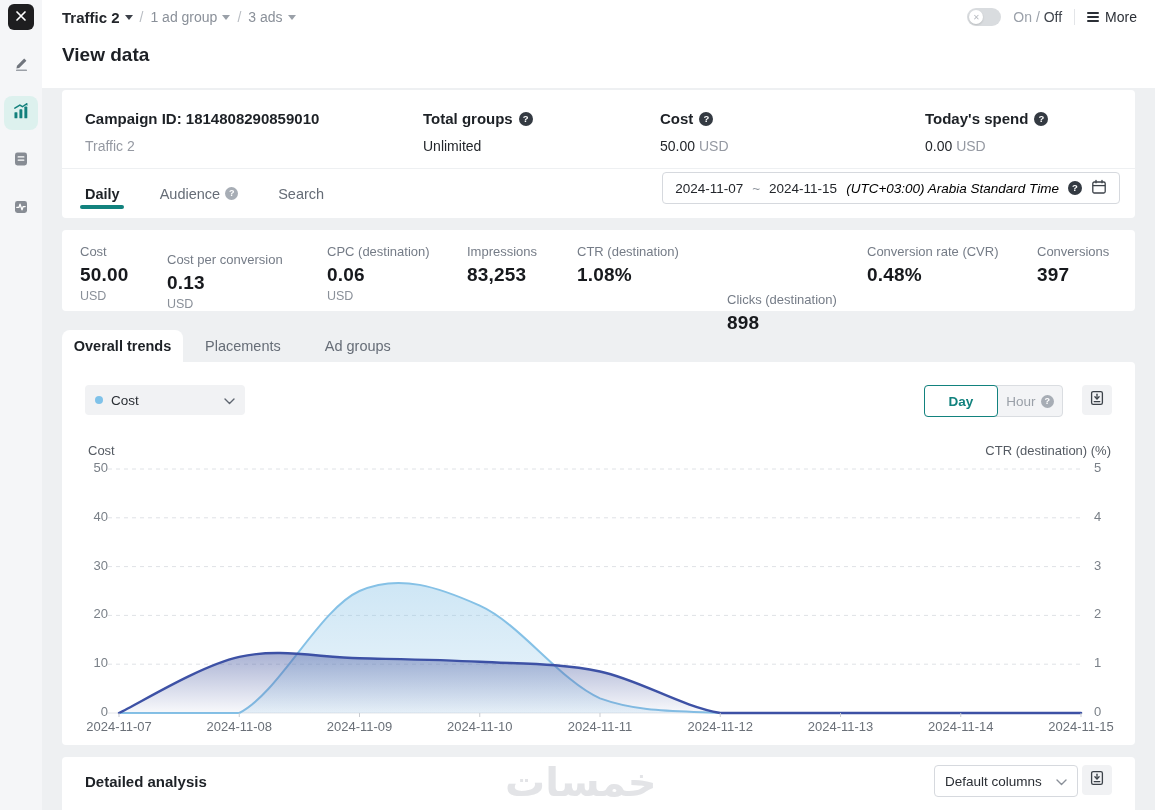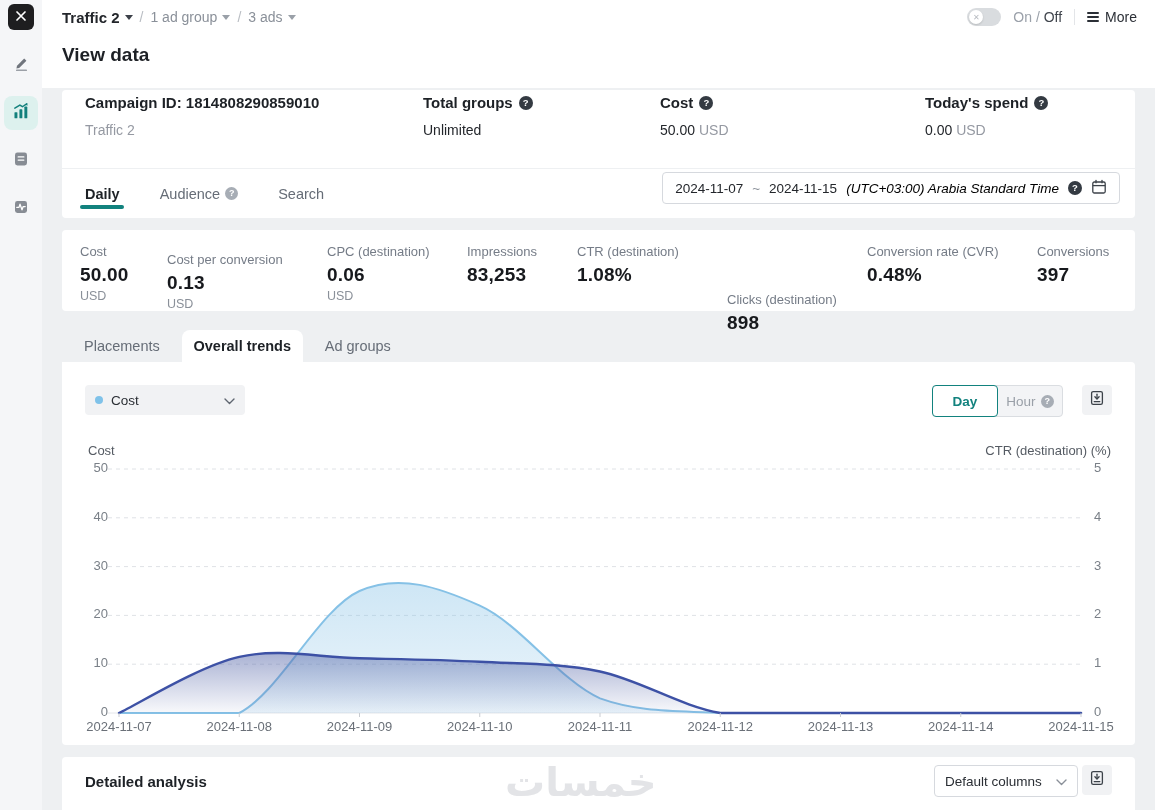--- a/index.html
+++ b/index.html
@@ -37,21 +37,21 @@
 
   
   .card { position:absolute; left:62px; width:1073px; background:#ffffff; border-radius:4px; }
   .card.overview { top:90px; height:128px; }
   .card.metrics { top:230px; height:81px; }
   .card.chartcard { top:362px; height:383px; border-top-left-radius:0; }
   .card.detailcard { top:757px; height:60px; }
 
   
   .ov-row { position:absolute; left:0; top:0; width:100%; height:78px; }
-  .ov-col { position:absolute; top:4px; }
+  .ov-col { position:absolute; top:20px; }
   .ov-label { font-size:15px; font-weight:700; color:#1d2126; display:flex; align-items:center; gap:6px; }
   .ov-sub { margin-top:11px; font-size:14px; color:#23262b; }
   .ov-sub .muted { color:#9599a2; }
   .ov-divider { position:absolute; left:0; top:78px; width:100%; height:1px; background:#eef0f2; }
   .ov-tabs { position:absolute; left:23px; top:79px; height:49px; display:flex; gap:40px; align-items:center; }
   .ov-tab { position:relative; height:100%; display:flex; align-items:center; gap:5px; font-size:14.5px; color:#666d77; cursor:pointer; }
   .ov-tab.active { color:#1d2126; font-weight:700; }
   .ov-tab.active::after { content:""; position:absolute; left:50%; transform:translateX(-50%); bottom:9px; width:44px; height:4px; border-radius:2px; background:#12827e; }
   .qicon { display:inline-flex; width:14px; height:14px; border-radius:50%; background:#343a42; color:#fff; font-size:9.5px; font-weight:700; align-items:center; justify-content:center; line-height:1; flex:0 0 auto; }
   .qicon.gray { background:#a7adb5; }
@@ -74,21 +74,21 @@
   
   .trend-tabs { position:absolute; left:62px; top:330px; height:32px; display:flex; align-items:stretch; }
   .trend-tab { display:flex; align-items:center; justify-content:center; font-size:14.5px; color:#666d77; cursor:pointer; padding:0 22px; }
   .trend-tab.active { background:#ffffff; border-radius:8px 8px 0 0; font-weight:700; color:#1d2126; width:121px; padding:0; }
 
   
   .sel-pill { position:absolute; top:23px; height:30px; width:160px; background:#f1f2f4; border-radius:4px; display:flex; align-items:center; gap:8px; padding:0 10px; font-size:13.5px; color:#2a2e34; cursor:pointer; }
   .sel-pill .dot { width:8px; height:8px; border-radius:50%; flex:0 0 auto; }
   .sel-pill .lbl { flex:1 1 auto; white-space:nowrap; overflow:hidden; }
   .seg { position:absolute; top:23px; right:72px; height:32px; display:flex; border:1px solid #dadde1; border-radius:4px; background:#f3f4f6; }
-  .seg-day { width:66px; height:32px; margin:-1px 0 0 -1px; background:#fff; border:1px solid #12827e; border-radius:4px; color:#12827e; font-weight:700; font-size:13.5px; display:flex; align-items:center; justify-content:center; cursor:pointer; }
+  .seg-day { width:74px; height:32px; margin:-1px 0 0 -1px; background:#fff; border:1px solid #12827e; border-radius:4px; color:#12827e; font-weight:700; font-size:13.5px; display:flex; align-items:center; justify-content:center; cursor:pointer; }
   .seg-hour { width:64px; display:flex; align-items:center; justify-content:center; gap:5px; font-size:13.5px; color:#9aa0a8; cursor:pointer; }
   .icon-btn { position:absolute; top:23px; right:23px; width:30px; height:30px; background:#f1f2f4; border-radius:4px; display:flex; align-items:center; justify-content:center; cursor:pointer; }
 
   
   .chart-area { position:absolute; left:0; top:75px; width:1073px; height:300px; }
   .axis-title { position:absolute; top:6px; font-size:13px; color:#555b63; }
   .axis-title.left { left:26px; }
   .axis-title.right { right:24px; }
   .ylab { position:absolute; width:40px; font-size:13px; color:#7a8088; }
   .ylab.l { left:6px; text-align:right; }
@@ -289,25 +289,25 @@
       </div>
       <div class="metric">
         <div class="m-label">Conversions</div>
           <div class="m-value">397</div>
           <div class="m-unit"></div>
       </div>
     </div>
   </div>
 
   <div class="trend-tabs">
+    <div class="trend-tab active">
+        <span>Overall trends</span>
+      </div>
     <div class="trend-tab">
         <span>Placements</span>
-      </div>
-    <div class="trend-tab active">
-        <span>Overall trends</span>
       </div>
     <div class="trend-tab">
         <span>Ad groups</span>
       </div>
   </div>
 
   <div class="card chartcard">
     <div class="sel-pill" style="left:23px;">
       <span class="dot" style="background-color: rgb(127, 194, 233);"></span>
       <span class="lbl">Cost</span>

